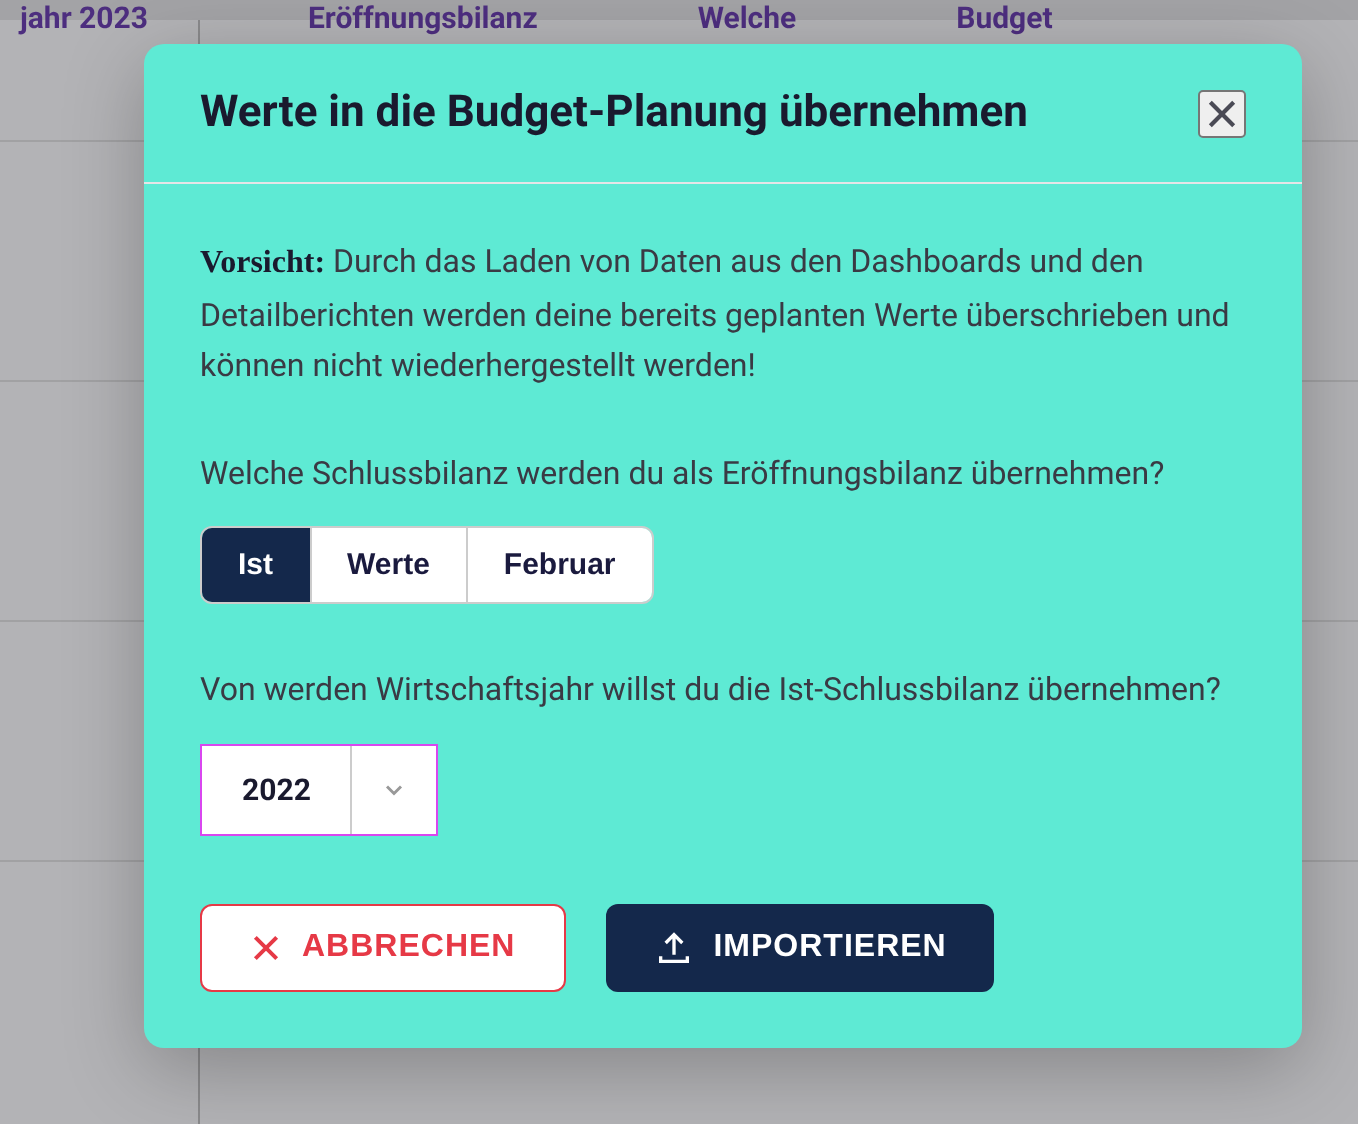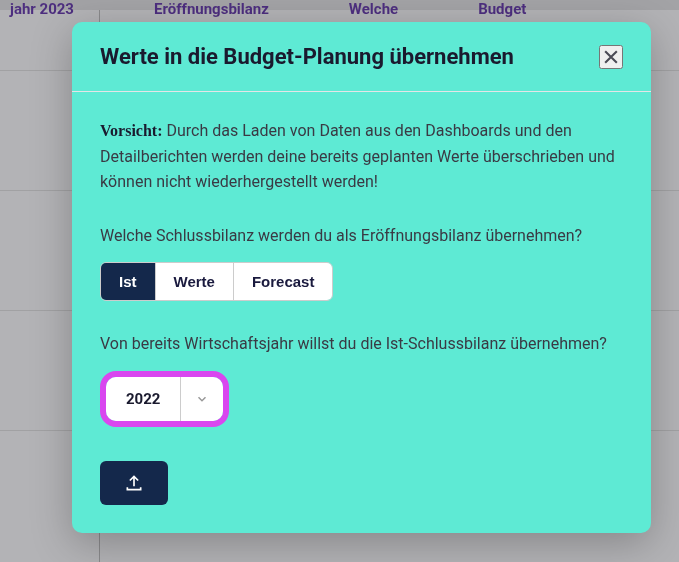--- a/index.html
+++ b/index.html
@@ -135,22 +135,22 @@
     }
     .segmented-btn.active {
       background: #14284b;
       color: #fff;
     }
     .question2 {
       margin-bottom: 14px;
     }
     .select-wrap {
       display: inline-flex;
-      border: 6px solid #d946ef;
-      border-radius: 16px;
+      border: 1px solid #d946ef;
+      border-radius: 0;
       overflow: hidden;
       margin-bottom: 34px;
     }
     .select-value {
       padding: 10px 20px;
       font-size: 15px;
       font-weight: 700;
       color: #1a1a2e;
       border-right: 1px solid #ccc;
       cursor: pointer;
@@ -240,32 +240,39 @@
     </button>
   </div>
   <div class="modal-body">
     <p class="warning">
       <strong>Vorsicht:</strong><span> Durch das Laden von Daten aus den Dashboards und den Detailberichten werden deine bereits geplanten Werte überschrieben und können nicht wiederhergestellt werden!</span>
     </p>
     <p class="question1">Welche Schlussbilanz werden du als Eröffnungsbilanz übernehmen?</p>
     <div class="segmented">
       <button class="segmented-btn active">Ist</button>
       <button class="segmented-btn">Werte</button>
-      <button class="segmented-btn">Forecast</button>
+      <button class="segmented-btn">Februar</button>
     </div>
-    <p class="question2">Von bereits Wirtschaftsjahr willst du die Ist-Schlussbilanz übernehmen?</p>
+    <p class="question2">Von werden Wirtschaftsjahr willst du die Ist-Schlussbilanz übernehmen?</p>
     <div class="select-wrap">
       <div class="select-value">2022</div>
       <div class="select-arrow">
         <svg viewBox="0 0 24 24">
           <path d="M6 9 L12 15 L18 9"></path>
         </svg>
       </div>
     </div>
     <div class="modal-footer">
+      <button class="btn btn-cancel">
+        <svg viewBox="0 0 24 24" fill="none">
+          <path d="M4 4 L20 20 M20 4 L4 20"></path>
+        </svg>
+        <span>ABBRECHEN</span>
+      </button>
       <button class="btn btn-import">
         <svg viewBox="0 0 24 24">
           <path d="M12 16 L12 4 M7 9 L12 4 L17 9 M4 17 L4 20 L20 20 L20 17"></path>
         </svg>
+        <span>IMPORTIEREN</span>
       </button>
     </div>
   </div>
 </div>
 
 </body></html>

